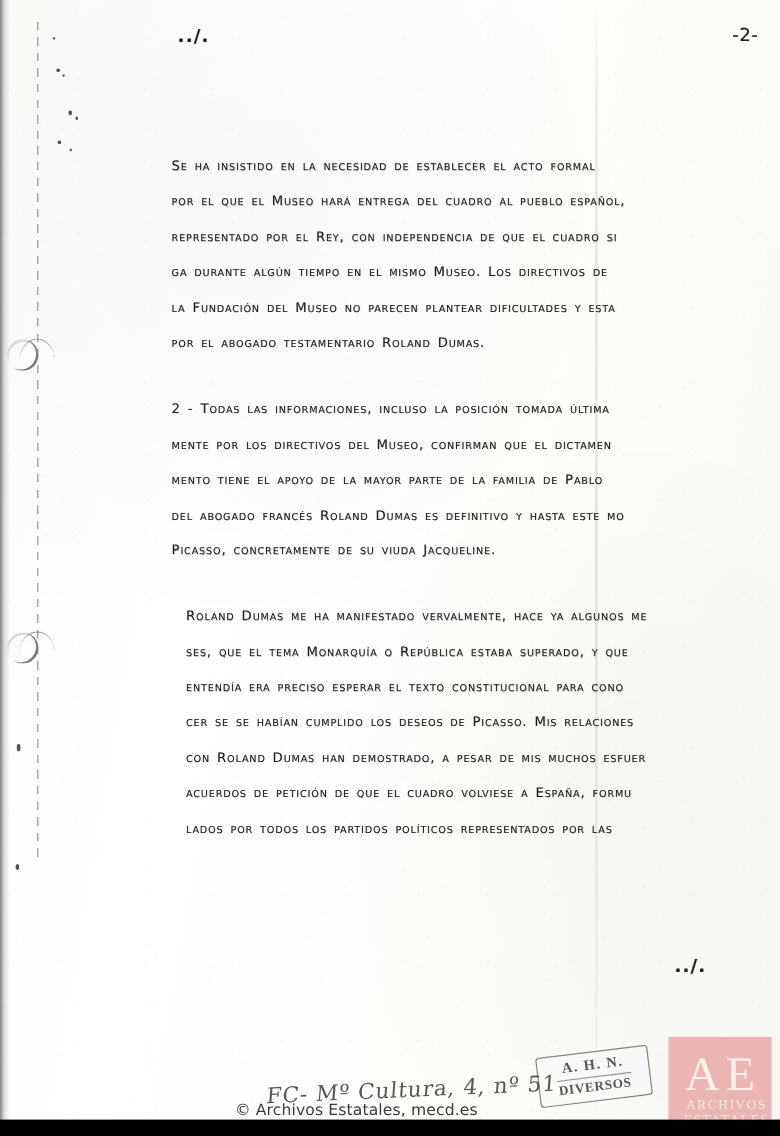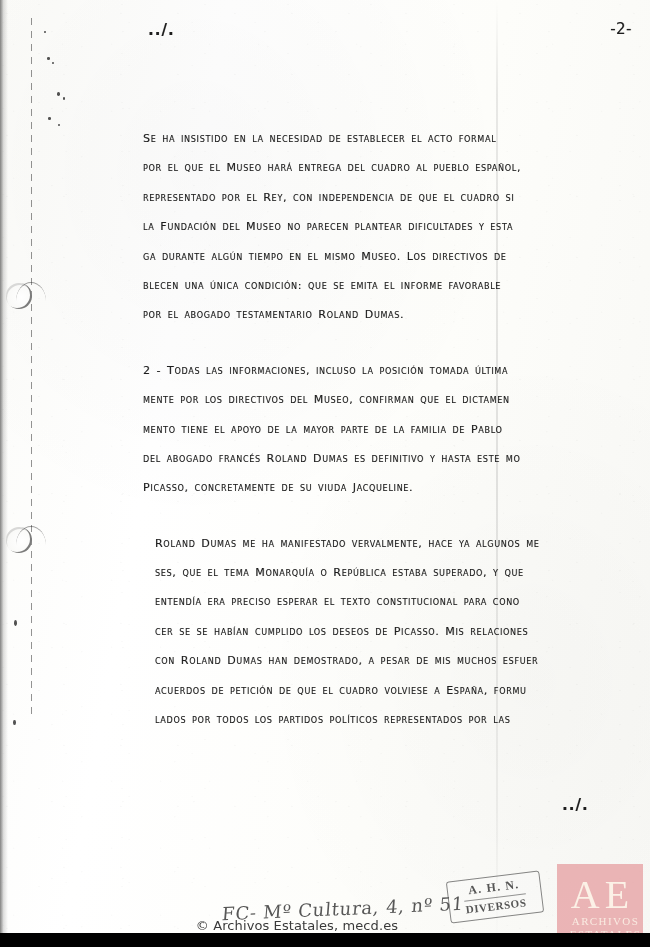--- a/index.html
+++ b/index.html
@@ -310,23 +310,22 @@
   <div class="tw hdr" id="cont-top">../.</div>
 
   <div class="tw hdr" id="page-number">-2-</div>
 
   <div id="body-block">
 
     <div class="para">
       <span class="line">Se ha insistido en la necesidad de establecer el acto formal</span>
       <span class="line">por el que el Museo hará entrega del cuadro al pueblo español,</span>
       <span class="line">representado por el Rey, con independencia de que el cuadro si</span>
+      <span class="line">ga durante algún tiempo en el mismo Museo. Los directivos de</span>
       <span class="line">la Fundación del Museo no parecen plantear dificultades y esta</span>
-      <span class="line">ga durante algún tiempo en el mismo Museo. Los directivos de</span>
-      <span class="line">blecen una única condición: que se emita el informe favorable</span>
       <span class="line">por el abogado testamentario Roland Dumas.</span>
     </div>
 
     <div class="para">
       <span class="line">2 - Todas las informaciones, incluso la posición tomada última</span>
       <span class="line">mente por los directivos del Museo, confirman que el dictamen</span>
       <span class="line">mento tiene el apoyo de la mayor parte de la familia de Pablo</span>
       <span class="line">del abogado francés Roland Dumas es definitivo y hasta este mo</span>
       <span class="line">Picasso, concretamente de su viuda Jacqueline.</span>
     </div>

